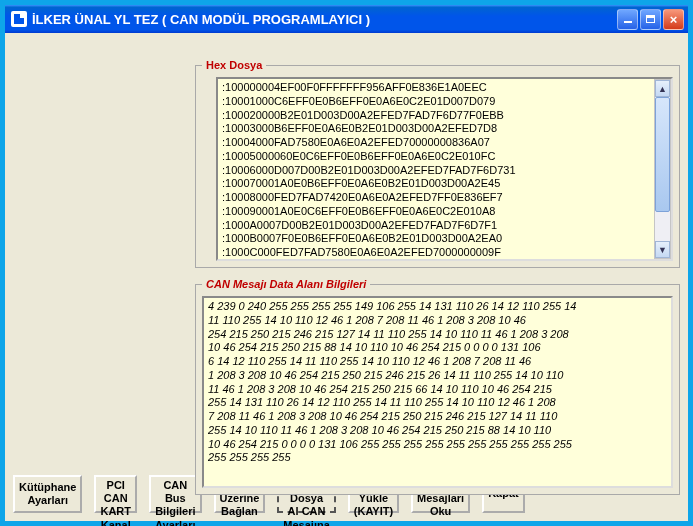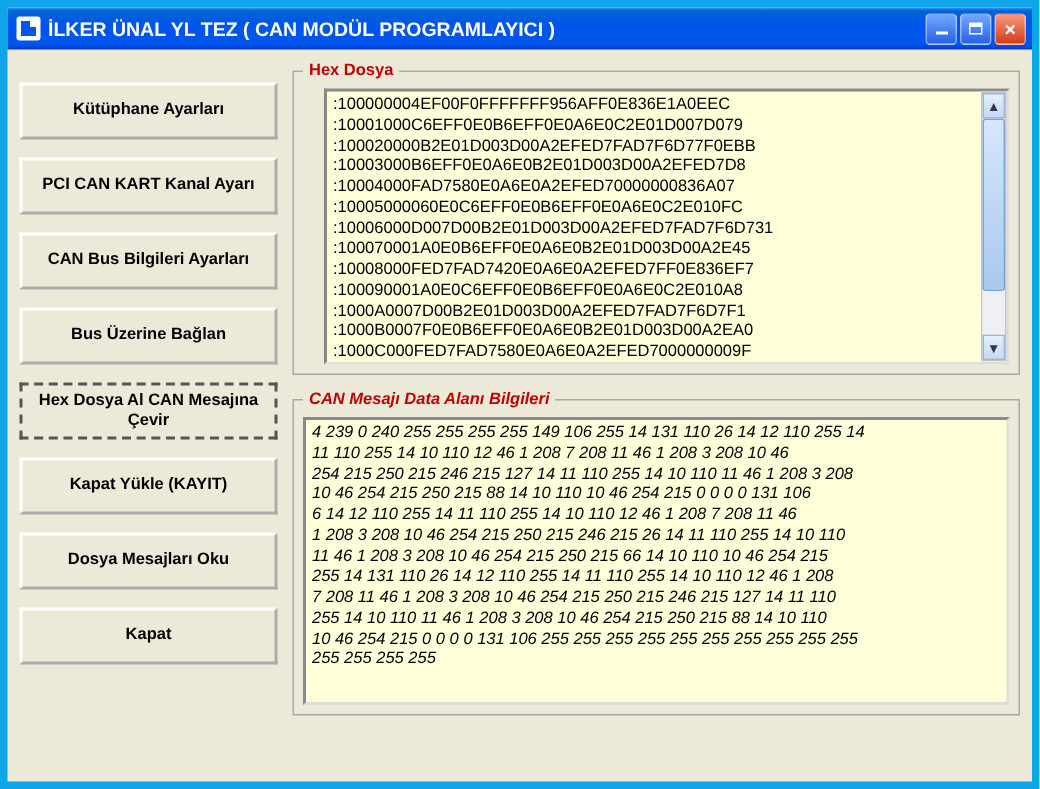--- a/index.html
+++ b/index.html
@@ -61,23 +61,23 @@
 
   .client {
     flex: 1;
     padding: 8px;
     display: flex;
     gap: 10px;
   }
   .sidebar {
     width: 172px;
     display: flex;
-    flex-direction: column;
     gap: 12px;
     padding-top: 14px;
+    align-items: flex-end;
   }
   .btn {
     height: 38px;
     background: #ece9d8;
     border: 2px outset #fff;
     font-family: Tahoma, Arial, sans-serif;
     font-size: 11px;
     font-weight: bold;
     cursor: pointer;
     padding: 2px 4px;
@@ -85,20 +85,21 @@
   }
   .btn.active {
     border: 2px dashed #555;
     background: #ece9d8;
   }
   .main {
     flex: 1;
     display: flex;
     flex-direction: column;
     gap: 10px;
+    justify-content: center;
   }
   fieldset {
     border: 1px solid #a9a9a9;
     padding: 6px;
     margin: 0;
     background: #ece9d8;
   }
   legend {
     color: #c00000;
     font-weight: bold;

